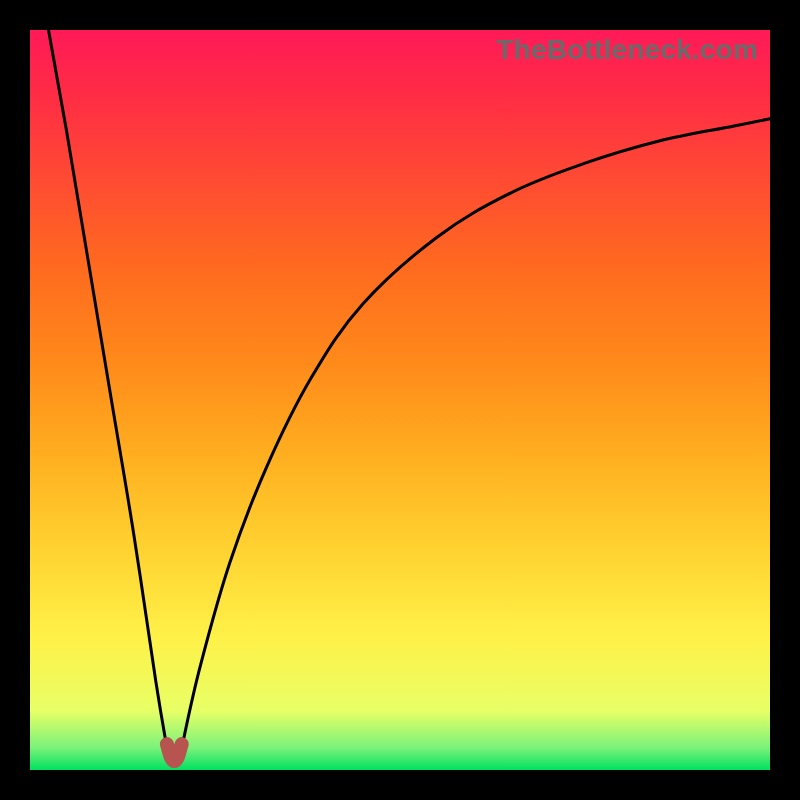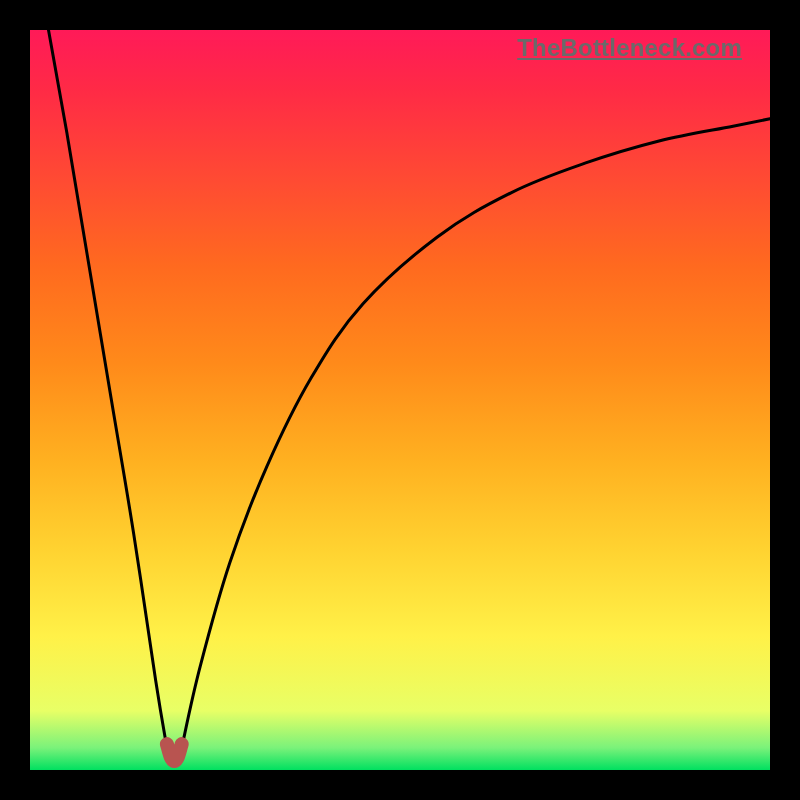--- a/index.html
+++ b/index.html
@@ -27,28 +27,27 @@
       #ff8a1a 55%,
       #ff6a1f 68%,
       #ff4a33 80%,
       #ff2a46 92%,
       #ff1a58 100%
     );
   }
   .watermark {
     position: absolute;
     top: 4px;
-    right: 28px;
+    right: 12px;
     font-family: Arial, Helvetica, sans-serif;
-    font-size: 24px;
+    font-size: 28px;
     font-weight: 600;
     color: #6a6a6a;
     letter-spacing: 0.2px;
     user-select: none;
-    text-decoration: underline;
   }
   svg.curves {
     position: absolute;
     left: 0; top: 0;
     width: 740px; height: 740px;
     overflow: visible;
   }
 </style>
 </head>
 <body>

